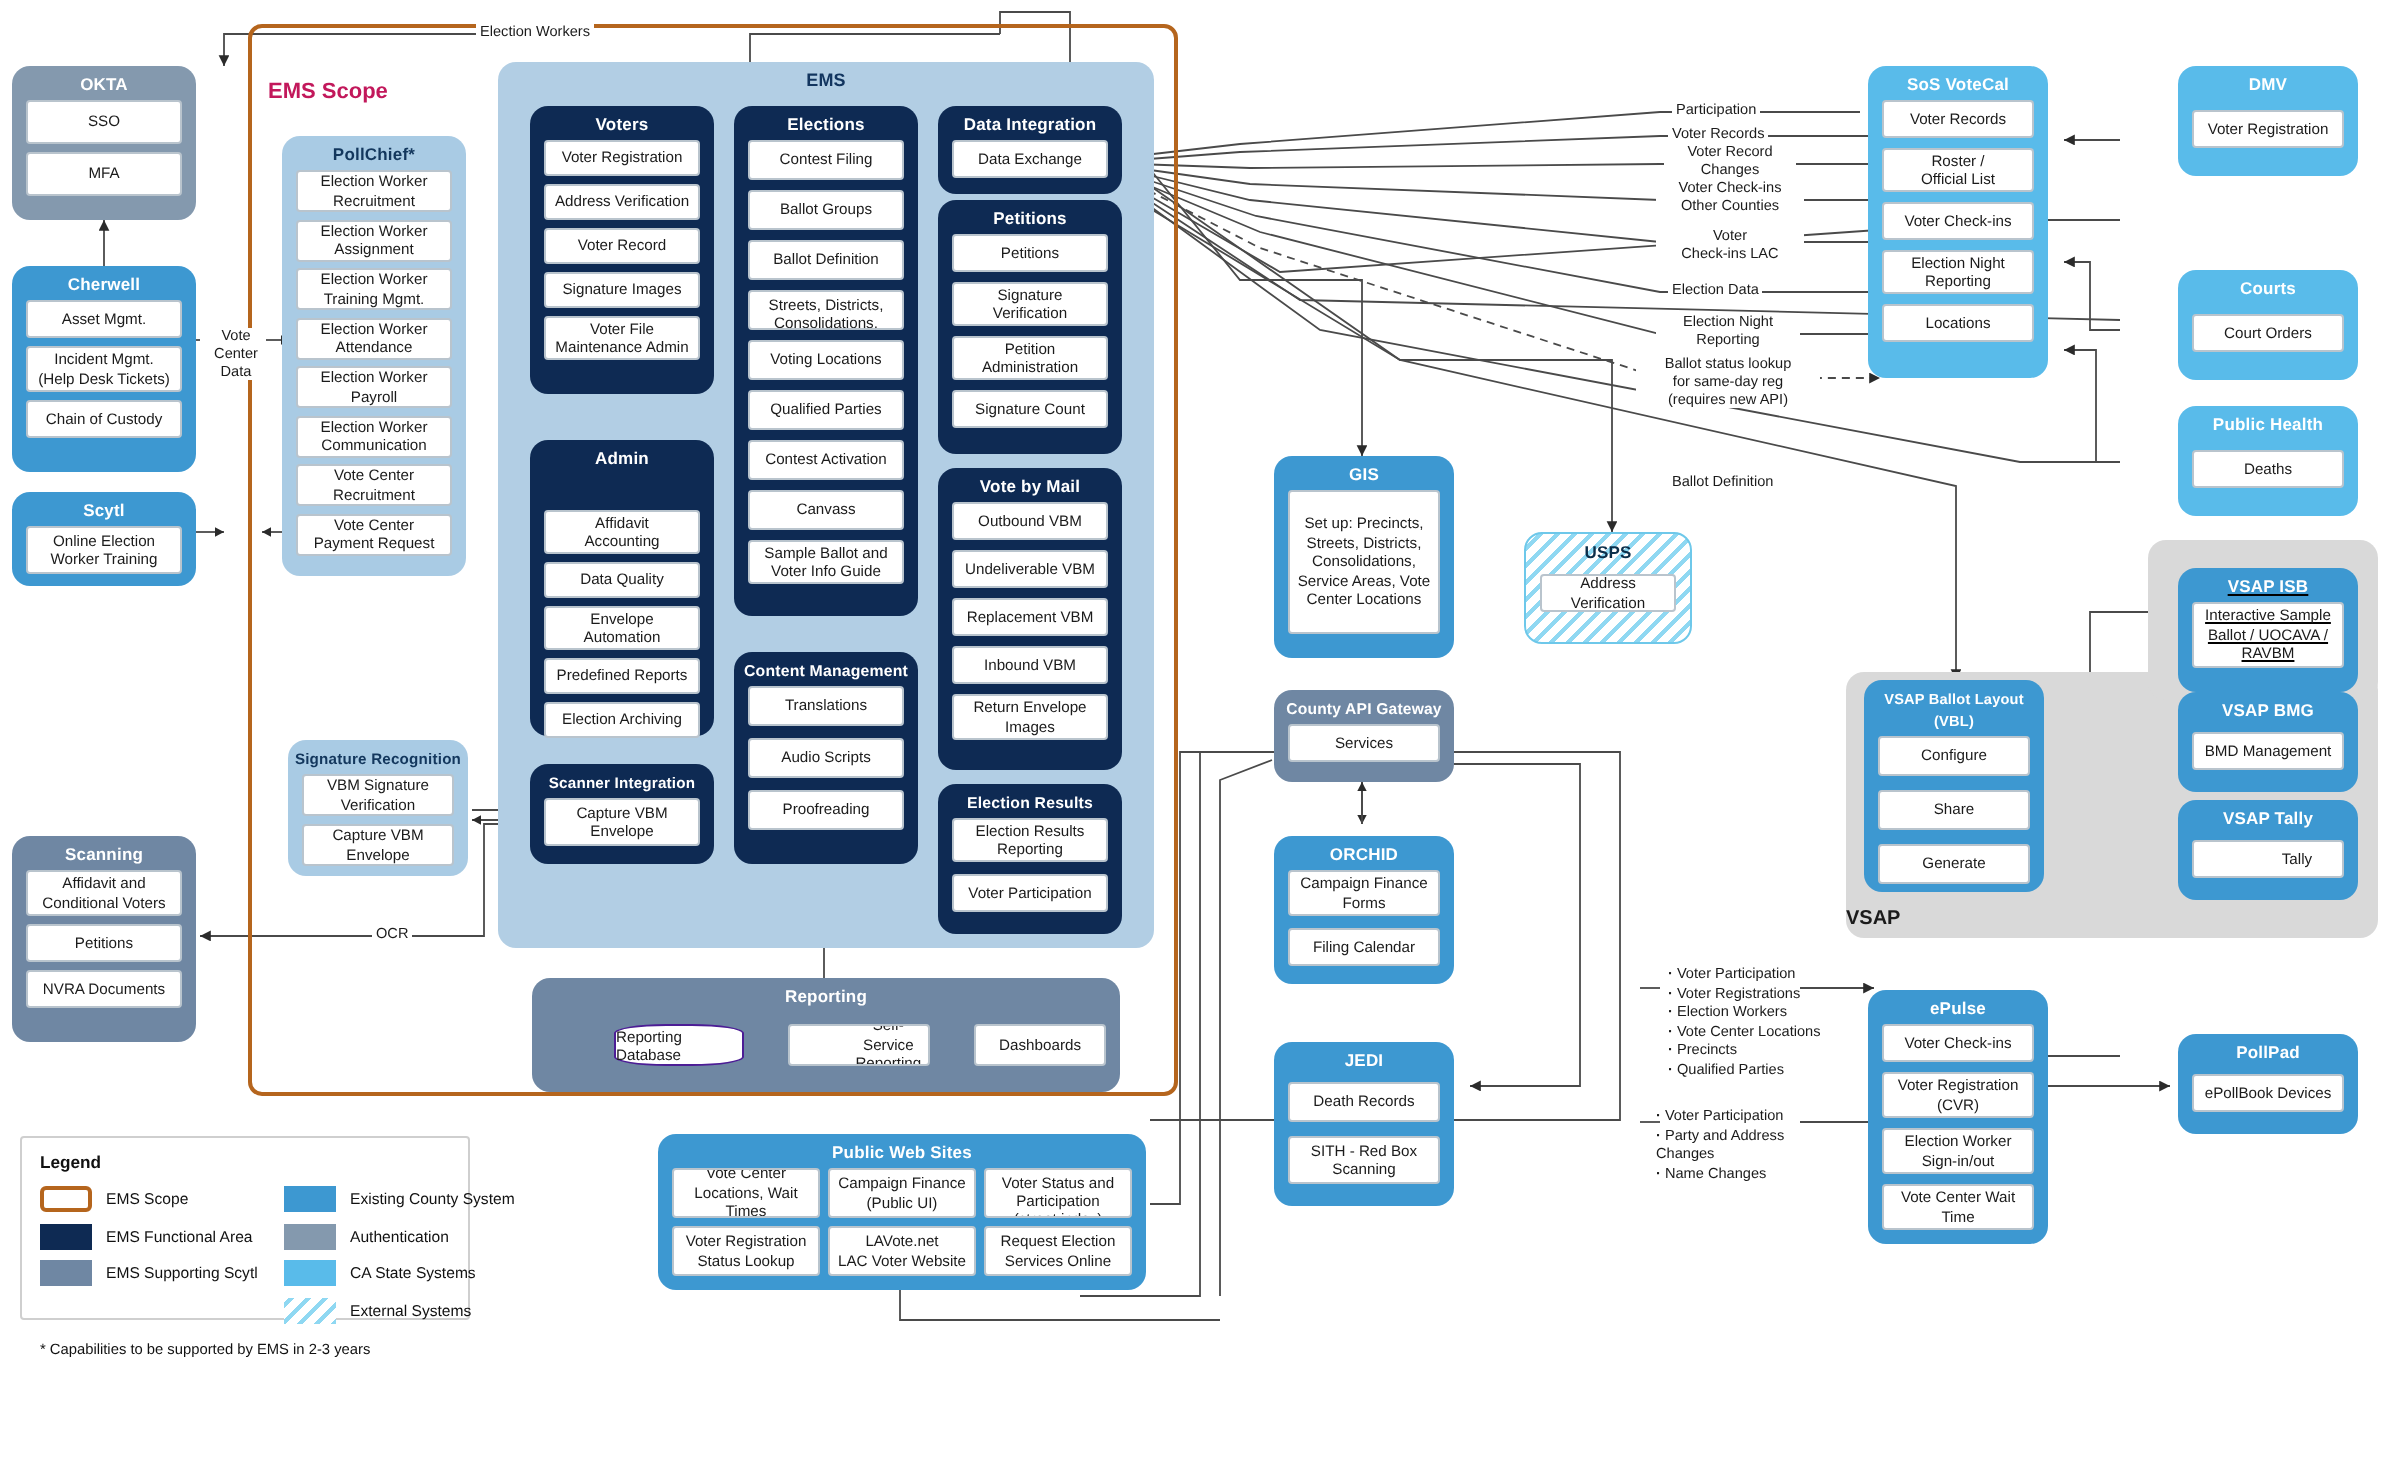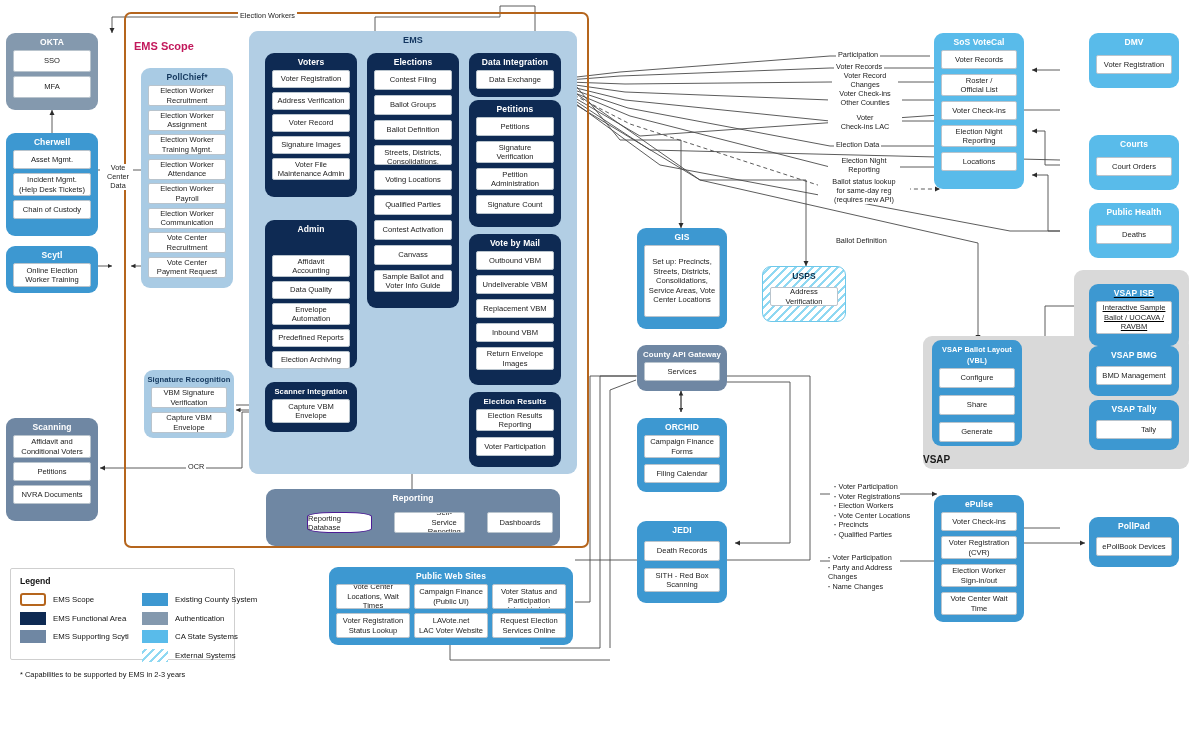--- a/index.html
+++ b/index.html
@@ -334,20 +334,28 @@
 Service Areas</div>
       <div class="leaf" style="height:20px;">Voting Locations</div>
       <div class="leaf" style="height:20px;">Qualified Parties</div>
       <div class="leaf" style="height:20px;">Contest Activation</div>
       <div class="leaf" style="height:20px;">Canvass</div>
       <div class="leaf" style="height:22px; white-space:pre-line;">Sample Ballot and
 Voter Info Guide</div>
     </div>
   </div>
 
+  <div class="grp c-func" style="left:367px; top:326px; width:92px; height:106px;">
+    <div class="ghdr" style="font-size:7.9px;">Content Management</div>
+    <div class="gbody" style="gap:6px;">
+      <div class="leaf" style="height:20px;">Translations</div>
+      <div class="leaf" style="height:20px;">Audio Scripts</div>
+      <div class="leaf" style="height:20px;">Proofreading</div>
+    </div>
+  </div>
 
   <div class="grp c-func" style="left:469px; top:53px; width:92px; height:44px;">
     <div class="ghdr">Data Integration</div>
     <div class="gbody">
       <div class="leaf" style="height:19px;">Data Exchange</div>
     </div>
   </div>
 
   <div class="grp c-func" style="left:469px; top:100px; width:92px; height:127px;">
     <div class="ghdr">Petitions</div>

